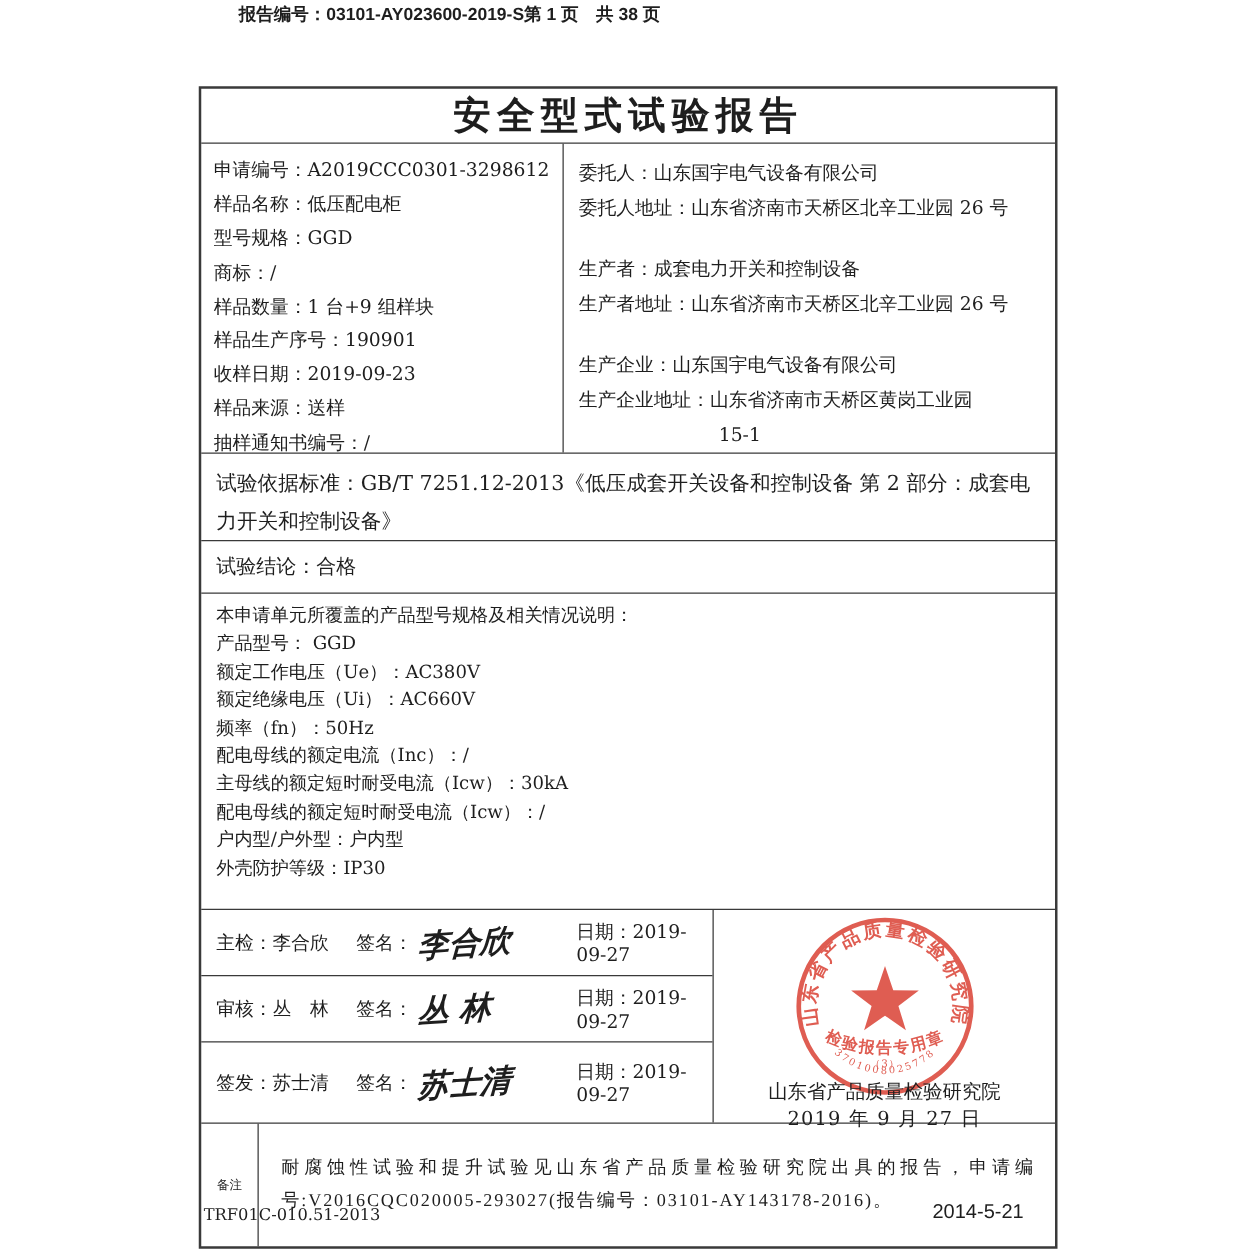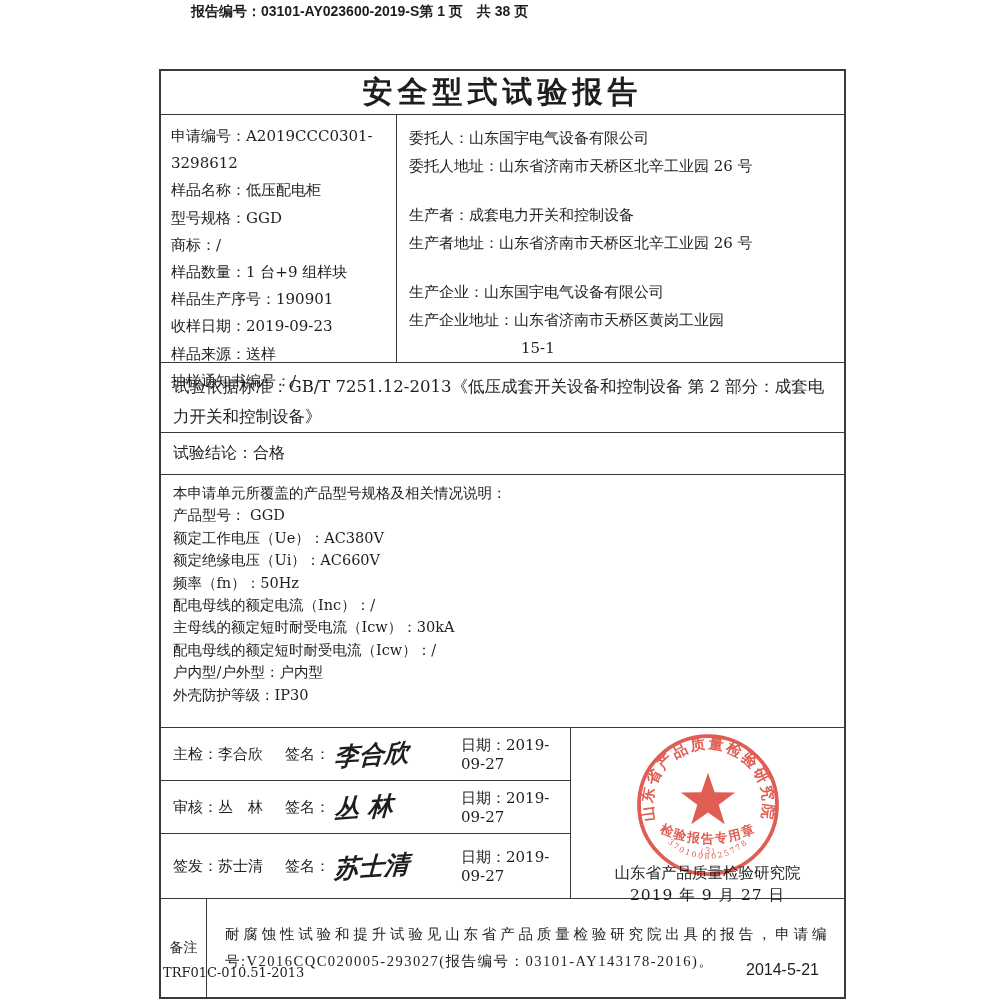--- a/index.html
+++ b/index.html
@@ -24,21 +24,21 @@
   }
   .row { border-top:1px solid var(--line); }
   .row:first-child { border-top:none; }
 
   .title-row {
     height:43px; display:flex; align-items:center; justify-content:center;
     font-size:30px; letter-spacing:5px; font-weight:600;
   }
   .info-row { height:248px; display:flex; }
   .info-left {
-    width:236px; border-right:1px solid var(--line);
+    width:290px; border-right:1px solid var(--line);
     padding:8px 8px 0 10px; font-size:15px; line-height:27.2px;
   }
   .info-right { flex:1; padding:9px 8px 0 12px; font-size:15px; line-height:28px; }
   .info-right .group { margin-top:21px; }
   .info-right .group:first-child { margin-top:0; }
   .line-indent { padding-left:112px; }
 
   .standard-row { height:70px; padding:9px 12px 0 12px; font-size:16.5px; line-height:30px; }
   .conclusion-row { height:42px; padding:10px 12px 0 12px; font-size:16px; }
 
@@ -63,21 +63,21 @@
   .seal .ring-t { font-size:20px; letter-spacing:3px; font-weight:bold; }
   .seal .banner-t { font-size:17px; letter-spacing:2px; font-weight:bold; }
   .seal .sub-t { font-size:11px; letter-spacing:1px; }
   .seal .serial-t { font-size:10.5px; letter-spacing:2.5px; }
   .stamp-org { position:absolute; left:0; right:0; top:135px; font-size:15.5px; }
   .stamp-date { position:absolute; left:0; right:0; top:157px; font-size:15.5px; letter-spacing:1px; }
 
   .remark-row { flex:1; display:flex; }
   .remark-label {
     width:46px; border-right:1px solid var(--line);
-    display:flex; align-items:center; justify-content:center; font-size:14px;text-align:center;
+    display:flex; align-items:center; justify-content:center; font-size:10px;text-align:center;
   }
   .remark-text {
     flex:1; padding:22px 16px 0 18px; font-size:14.5px; line-height:27px;
     text-align:justify; text-justify:inter-character; letter-spacing:1.5px;font-family:Liberation Serif, serif;
   }
 
   .footer-left { position:absolute; left:163px; top:965px; font-size:13px; }
   .footer-right {
     position:absolute; left:746px; top:961px; font-size:16px;
     font-family:"Liberation Sans","DejaVu Sans",sans-serif;

